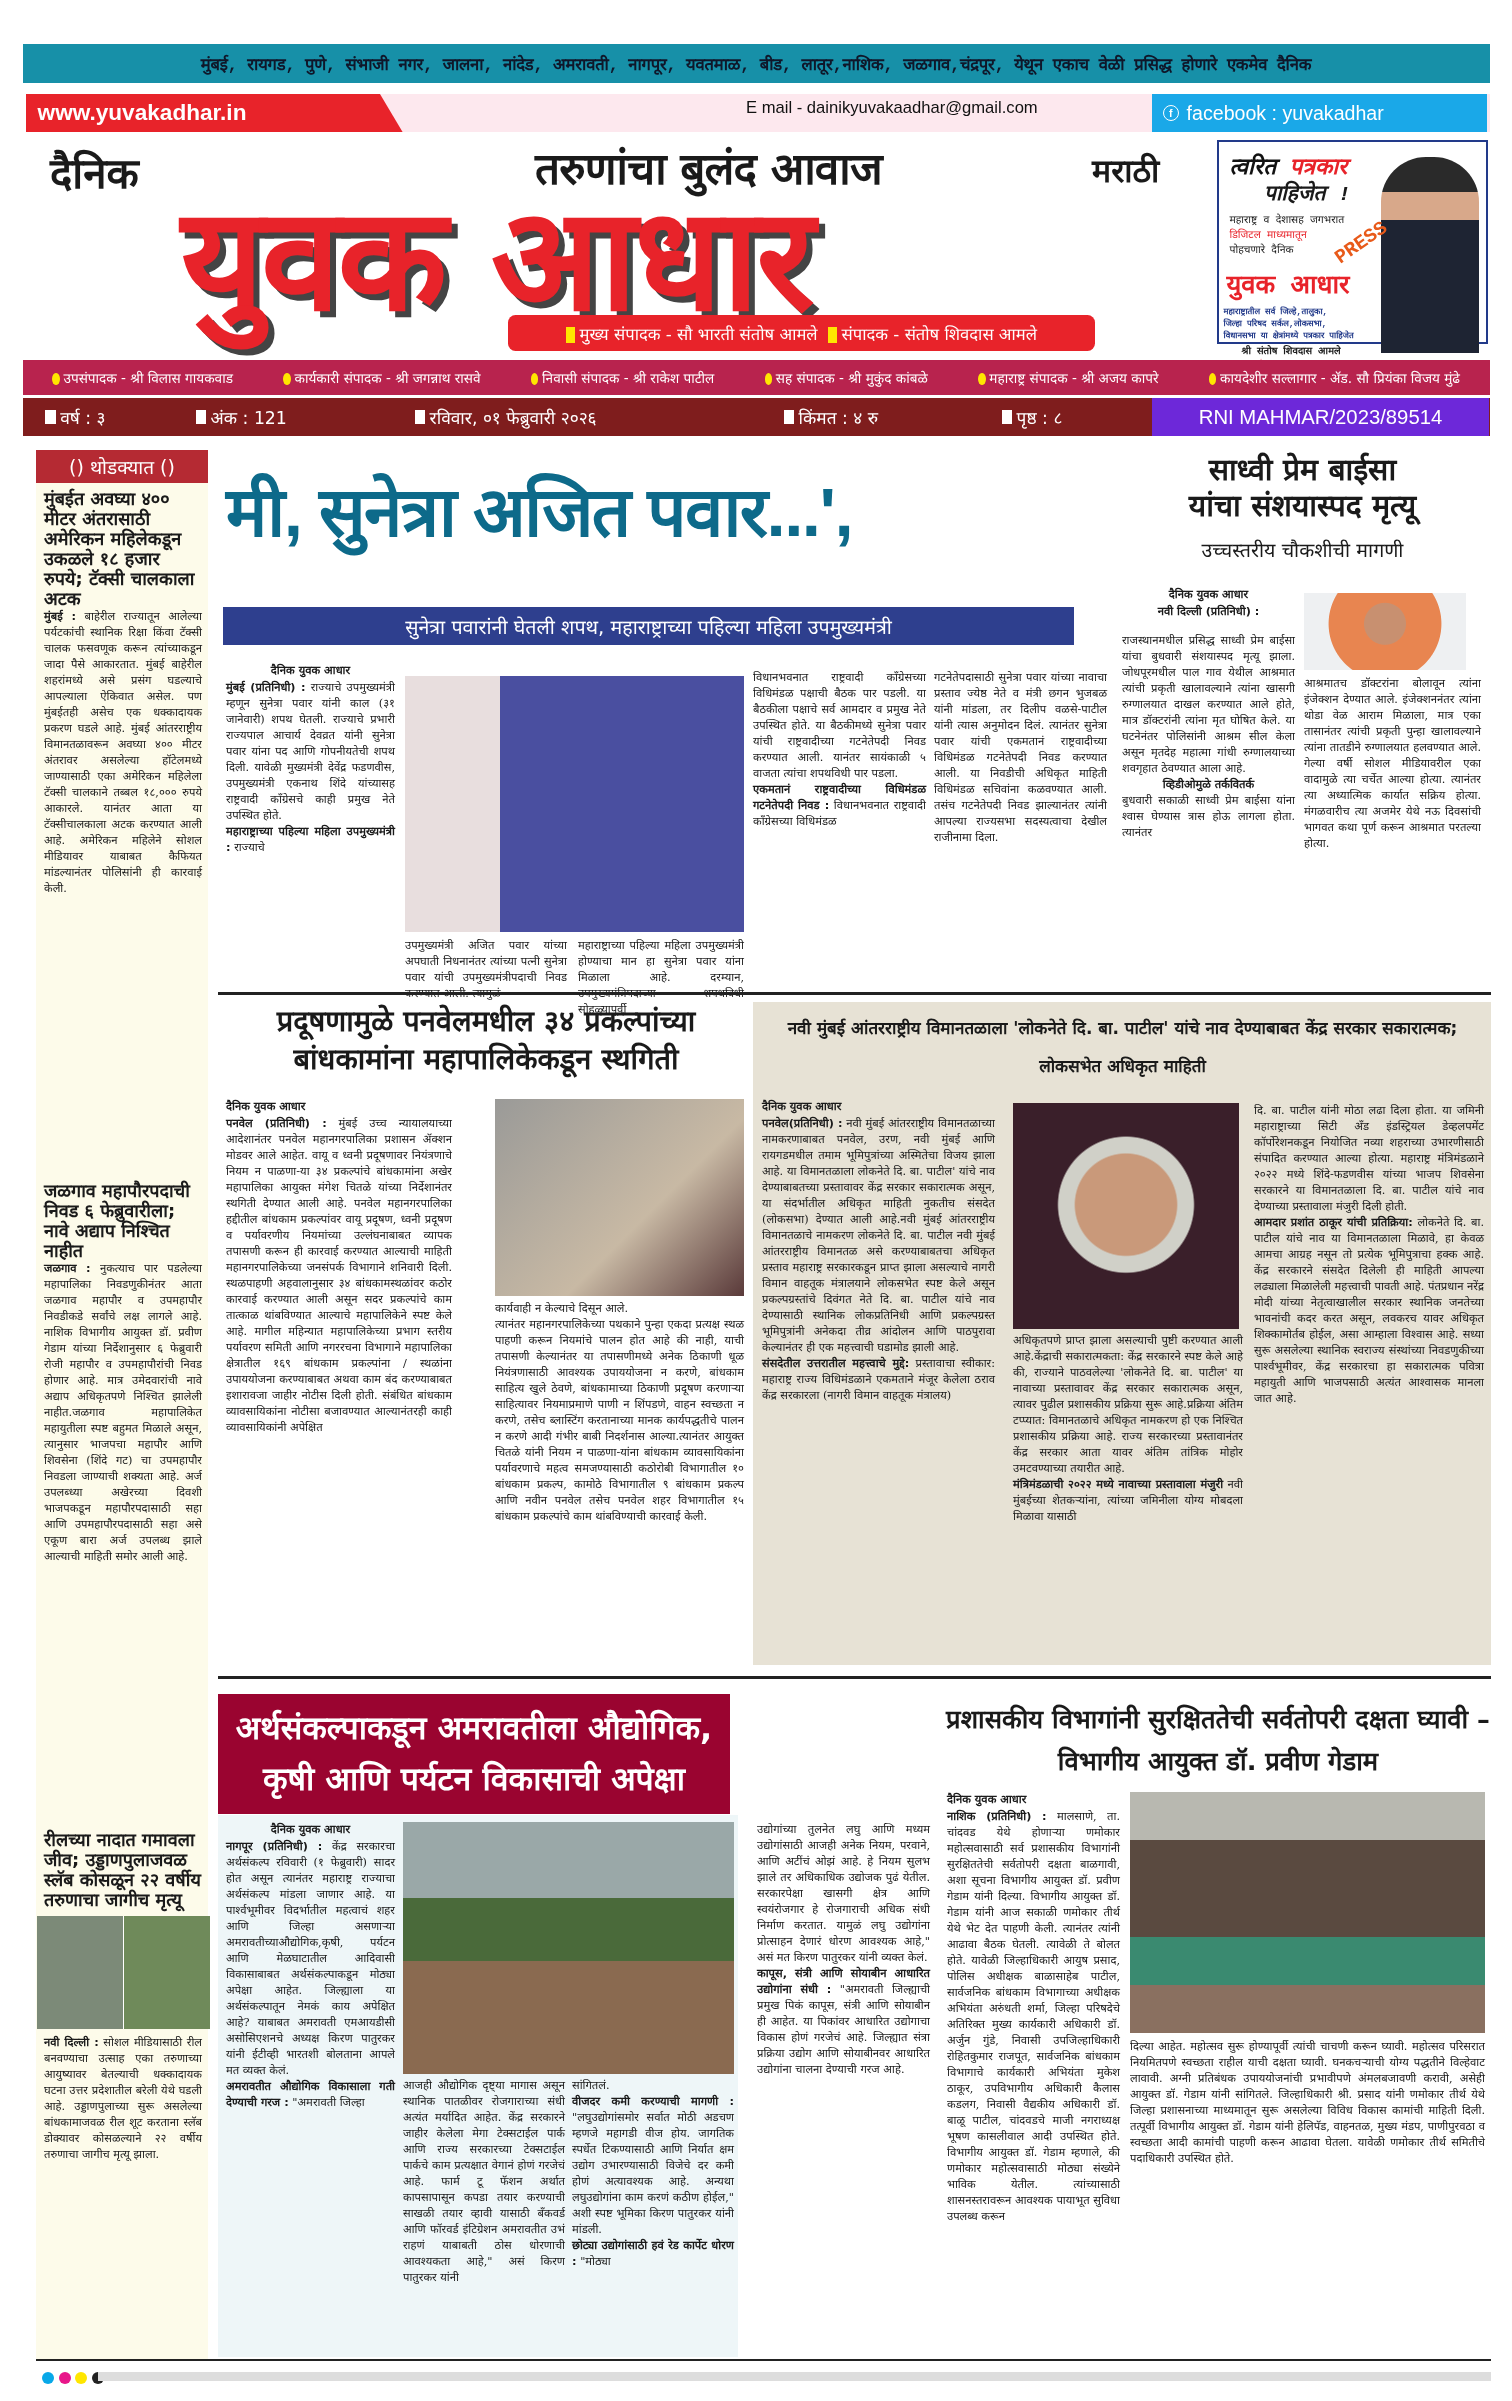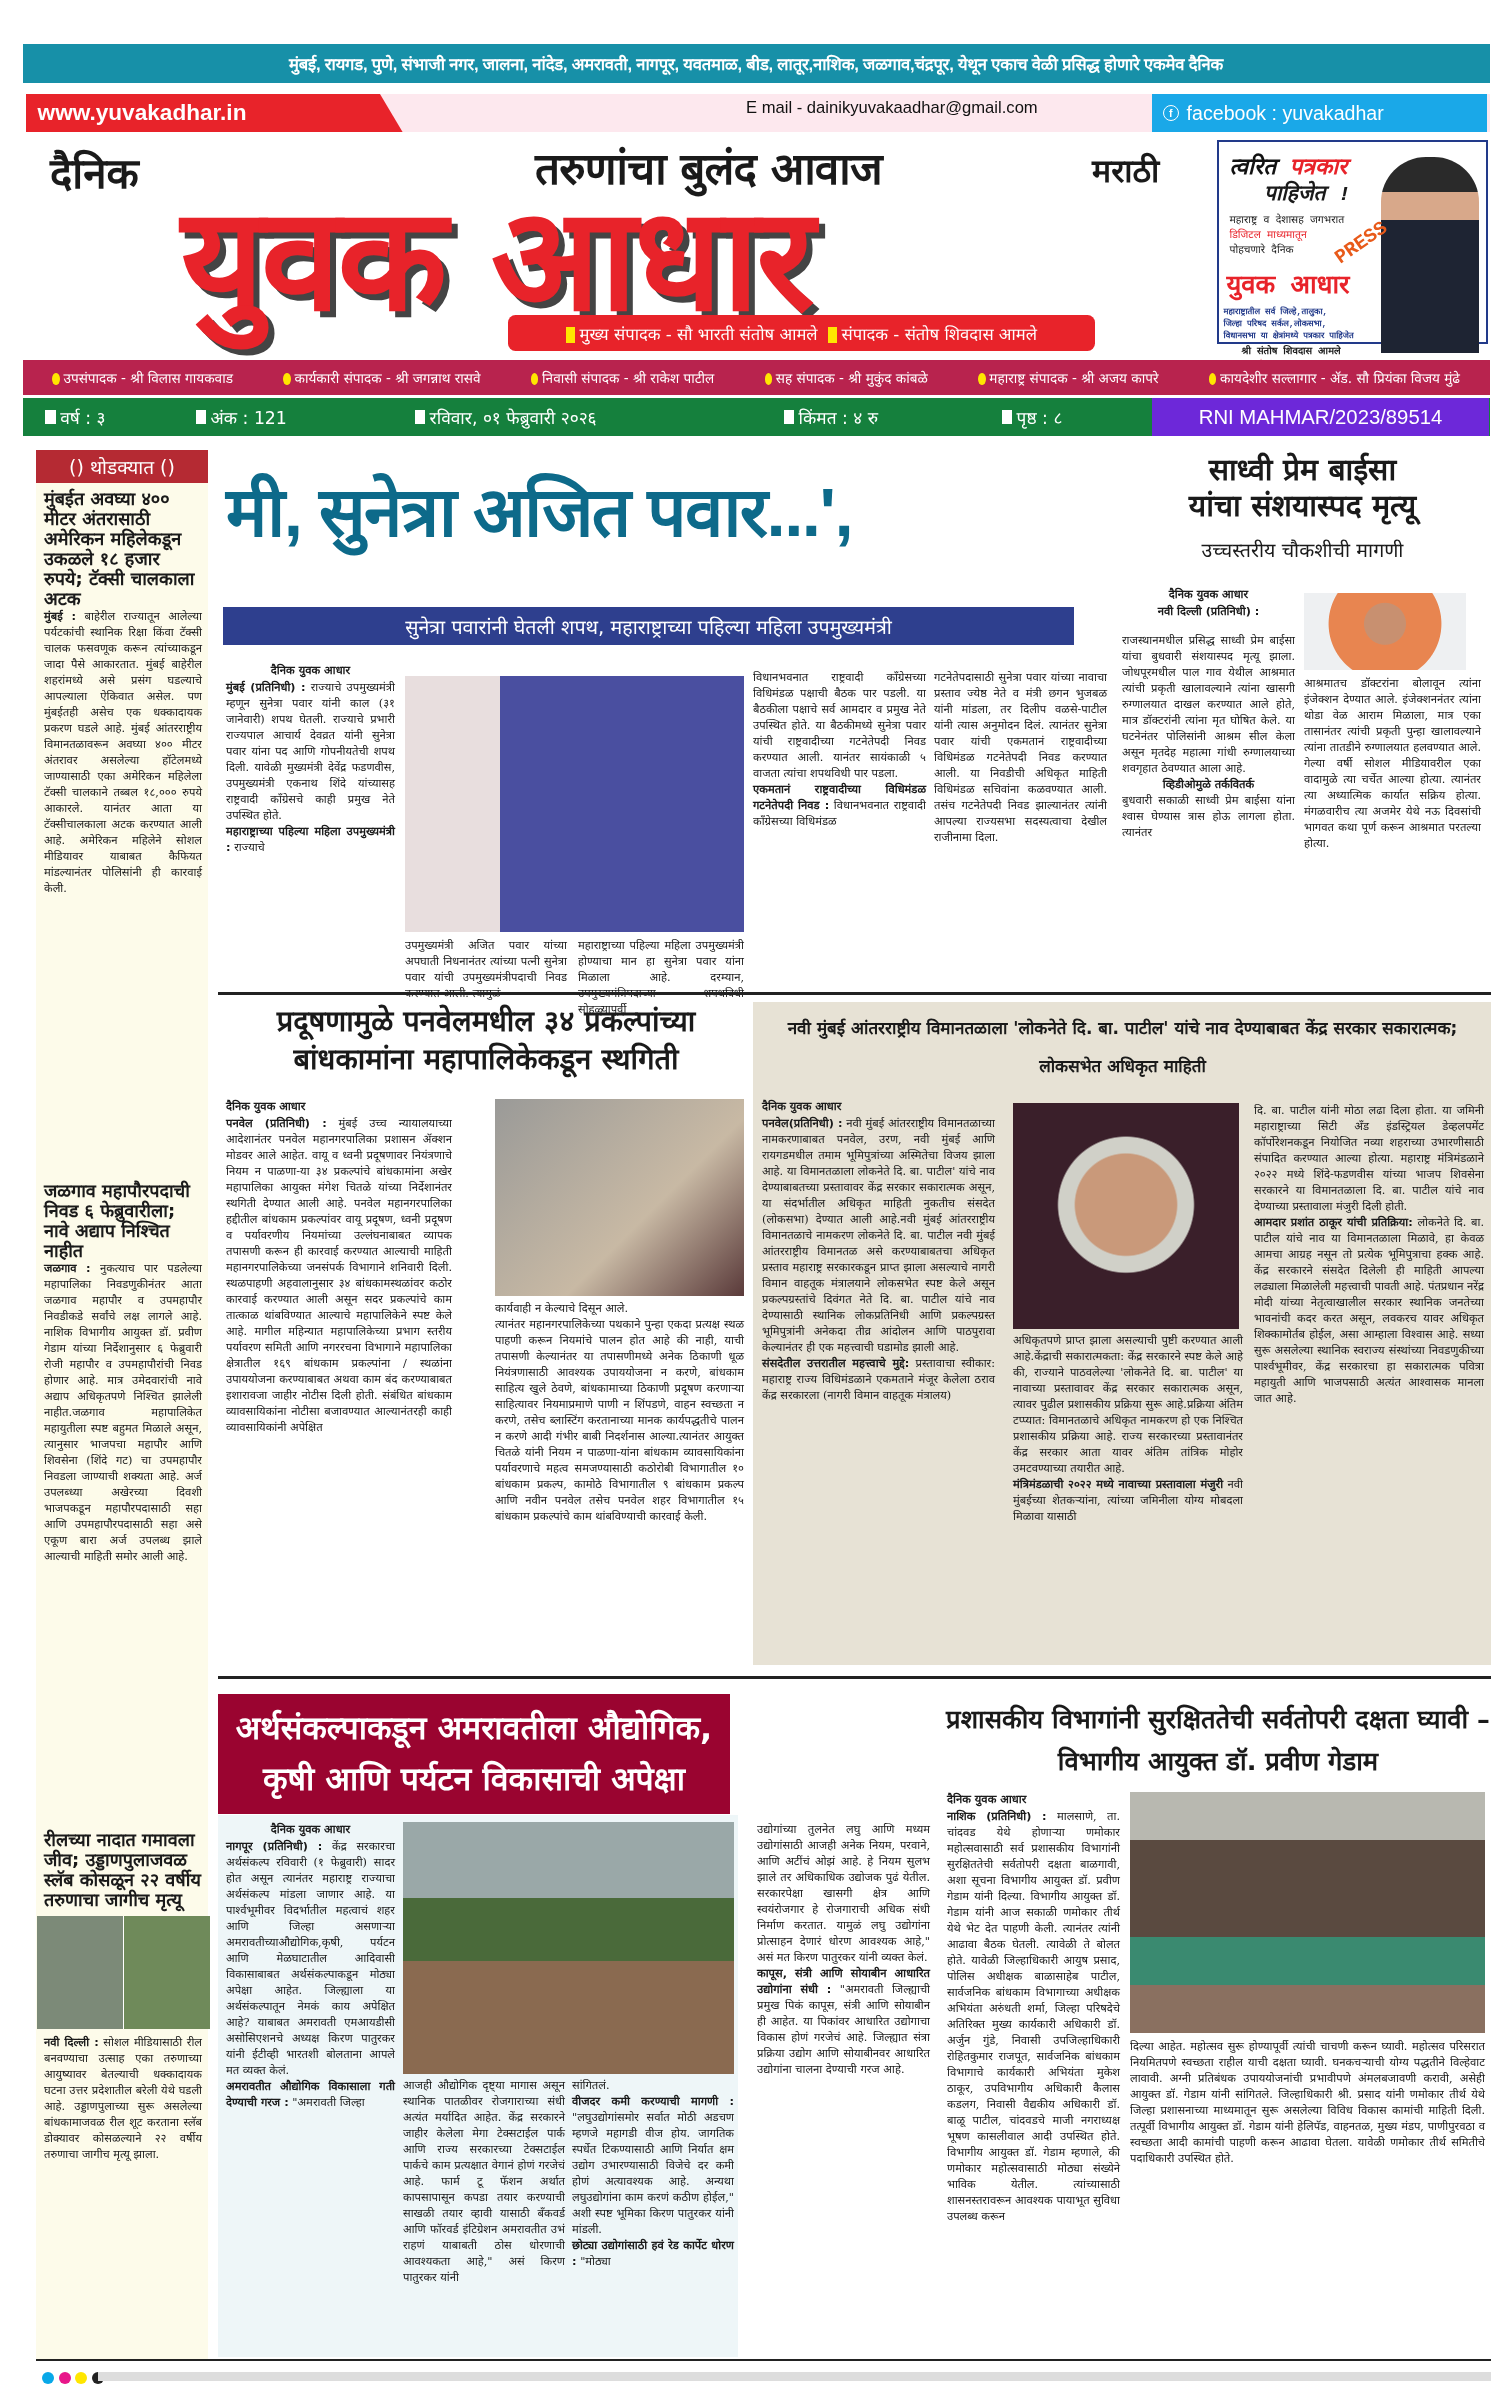--- a/index.html
+++ b/index.html
@@ -1,18 +1,18 @@
 <!DOCTYPE html>
 <html style="font-size:12px"><head>
 <meta charset="utf-8">
 <style>
 *{box-sizing:border-box;margin:0;padding:0}
 body{width:1512px;height:2401px;background:#fff;font-family:"DejaVu Serif",serif;color:#1a1a1a;position:relative;overflow:hidden}
 .abs{position:absolute}
-.topband{left:22.6px;top:44px;width:1467px;height:39px;background:#1790a8;color:#ffffff;font-family:Liberation Sans, sans-serif;font-size:16.6px;font-weight:bold;display:flex;align-items:center;justify-content:center;letter-spacing:-0.2px}
+.topband{left:22.6px;top:44px;width:1467px;height:39px;background:#1790a8;color:#0f172a;font-family:Liberation Mono, monospace;font-size:16.6px;font-weight:bold;display:flex;align-items:center;justify-content:center;letter-spacing:-0.2px}
 .webrow{left:25.6px;top:94px;width:1464px;height:38px;background:#fde8ee}
 .web{left:25.6px;top:94px;width:377px;height:38px;background:#e8232a;color:#fff;font-family:"Liberation Sans",sans-serif;font-size:22.6px;font-weight:bold;display:flex;align-items:center;padding-left:12px;clip-path:polygon(0 0,94% 0,100% 100%,0 100%)}
 .email{left:746px;top:98px;font-family:"Liberation Sans",sans-serif;font-size:16.6px;color:#111}
 .fb{left:1152px;top:94px;width:335px;height:38px;background:#1aa8e8;color:#fff;font-family:"Liberation Sans",sans-serif;font-size:19.6px;display:flex;align-items:center;padding-left:10.5px;gap:7.5px}
 .fbicon{width:16.6px;height:16.6px;border:1.5px solid #fff;border-radius:50%;font-size:10.5px;display:flex;align-items:center;justify-content:center;font-weight:bold}
 .dainik{left:50px;top:143px;font-size:42px;font-weight:bold;font-family:"DejaVu Sans",sans-serif}
 .tagline{left:535px;top:137px;font-size:44px;font-weight:bold;font-family:"DejaVu Sans",sans-serif;letter-spacing:-0.8px}
 .marathi{left:1092px;top:148px;font-size:32px;font-weight:bold;font-family:"DejaVu Sans",sans-serif}
 .masthead{left:181px;top:188px;font-size:143px;font-weight:900;color:#e8232a;font-family:"DejaVu Sans",sans-serif;letter-spacing:-3px;line-height:1;text-shadow:6px 6px 0 #444}
 .editors{left:508px;top:315px;width:587px;height:36px;background:#e8232a;border-radius:7.5px;color:#fff;font-family:"DejaVu Sans",sans-serif;font-size:16.6px;display:flex;align-items:center;justify-content:center;gap:10.5px}
@@ -24,21 +24,21 @@
 .ad .t3{position:absolute;left:10.5px;top:71px;font-size:10.5px;line-height:15px}
 .ad .t3 .r{color:#e8232a}
 .ad .press{position:absolute;left:113px;top:90px;color:#e85a1a;font-weight:900;font-size:19.6px;transform:rotate(-35deg)}
 .ad .logo{position:absolute;left:7.5px;top:124px;color:#e8232a;font-size:25.6px;font-weight:900}
 .ad .t4{position:absolute;left:4.5px;top:164px;font-size:8.3px;color:#223a8a;line-height:12px;font-weight:bold}
 .ad .t5{position:absolute;left:22.6px;top:202px;font-size:9.8px;font-weight:bold}
 .ad .t6{position:absolute;left:38px;top:215px;font-size:7.5px;color:#e8232a}
 .ad .woman{position:absolute;right:7.5px;top:15px;width:98px;height:196px;background:linear-gradient(#2a2a2a 0 18%,#d8a88a 18% 32%,#1e2433 32%);border-radius:45px 45px 0 0}
 .staff{left:22.6px;top:360px;width:1467px;height:35px;background:#b8234e;color:#fff;font-family:"DejaVu Sans",sans-serif;font-size:13.6px;display:flex;align-items:center;justify-content:space-around;padding:0 4.5px}
 .ydot{display:inline-block;width:7.5px;height:12px;border-radius:50%;background:#ffe600;margin-right:3.8px;vertical-align:middle}
-.infobar{left:22.6px;top:398px;width:1467px;height:38px;background:#15803d}
+.infobar{left:22.6px;top:398px;width:1467px;height:38px;background:#7f1d1d}
 .info{position:absolute;top:0;height:38px;display:flex;align-items:center;color:#fff;font-family:"DejaVu Sans",sans-serif;font-size:17.3px}
 .sq{display:inline-block;width:10.5px;height:13.6px;background:#fff;margin-right:4.5px}
 .rni{left:1152px;top:398px;width:337px;height:38px;background:#6d28d9;color:#fff;font-family:"Liberation Sans",sans-serif;font-size:20.3px;display:flex;align-items:center;justify-content:center}
 
 .leftcol{left:36px;top:450px;width:172px;height:1910px;background:#fdfbea}
 .lchead{left:36px;top:450px;width:172px;height:33px;background:#b52a33;color:#fff;font-family:"DejaVu Sans",sans-serif;font-size:19px;display:flex;align-items:center;justify-content:center}
 .lh{font-weight:bold;font-size:18px;line-height:20px;font-family:"DejaVu Sans",sans-serif}
 .body{font-size:11.3px;line-height:16px;text-align:justify;font-family:"DejaVu Serif",serif}
 .body b{font-family:"DejaVu Sans",sans-serif}
 .photo{background:#888}

